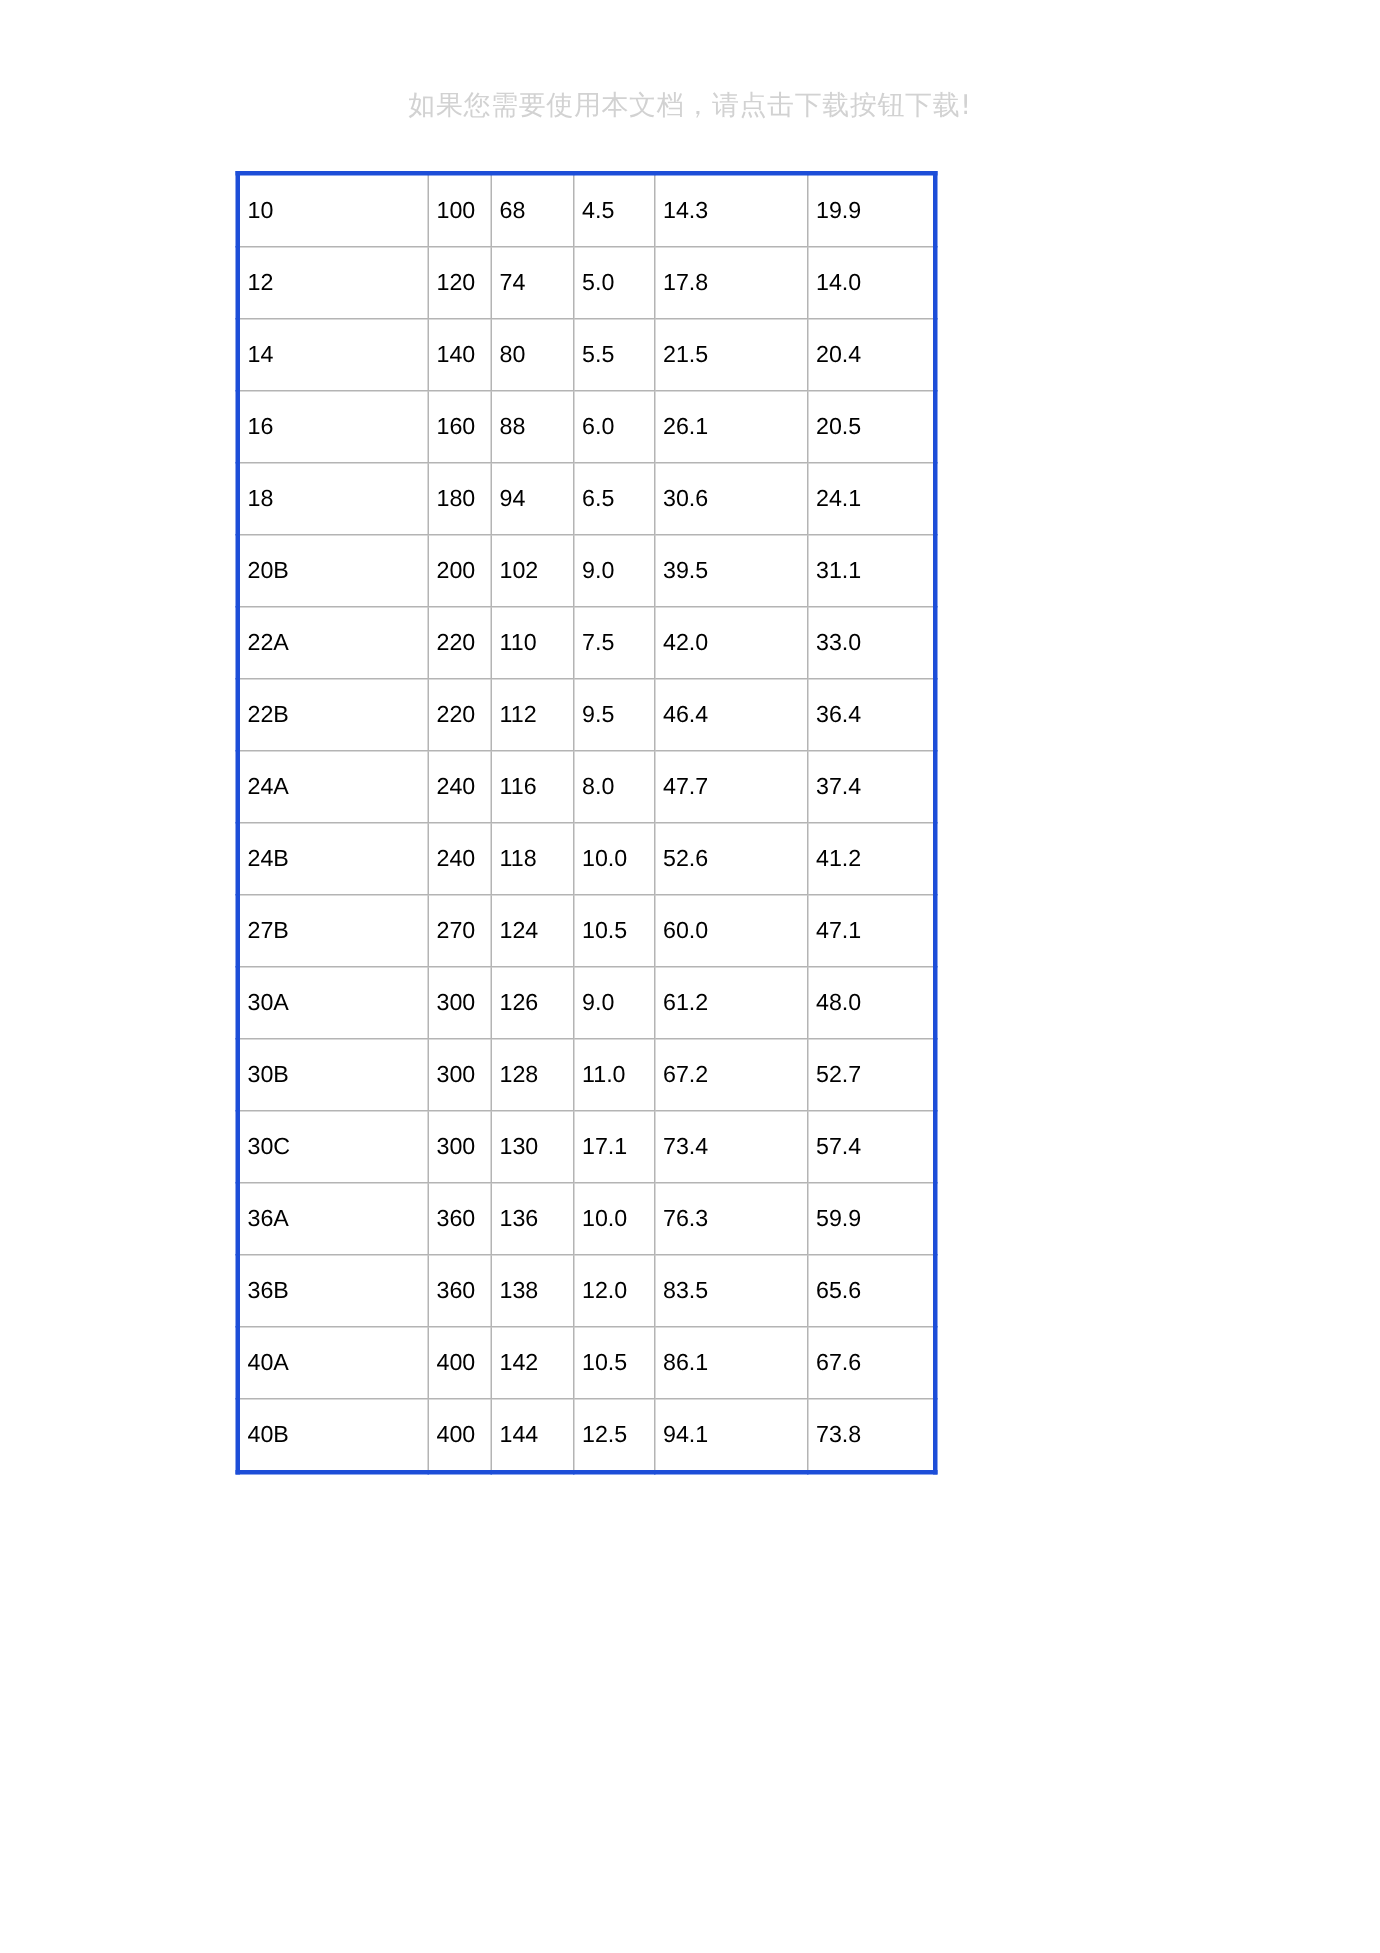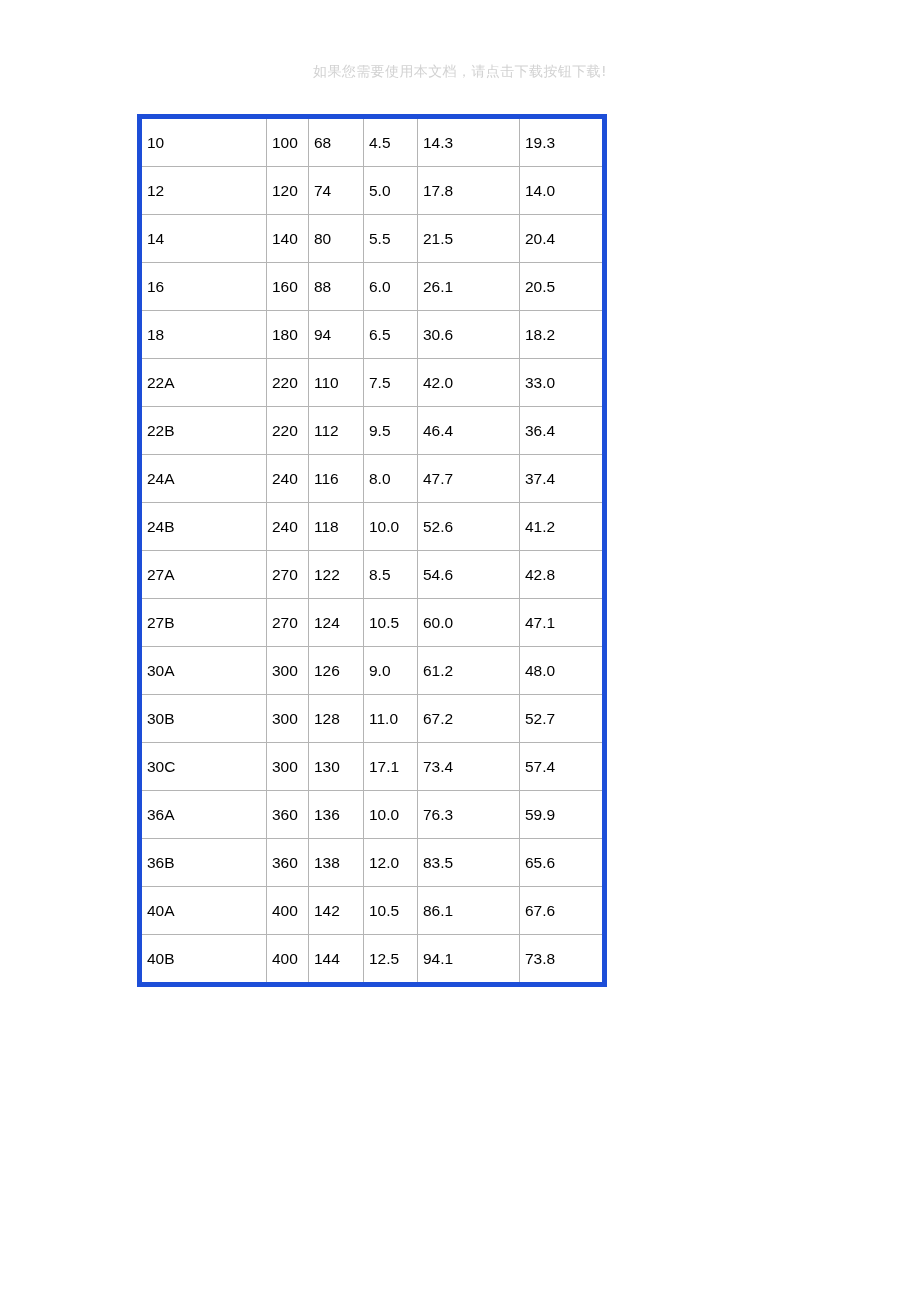--- a/index.html
+++ b/index.html
@@ -20,39 +20,40 @@
     background: #ffffff;
   }
   
   #download-notice {
     position: absolute;
     left: 0;
     top: 61px;
     width: 920px;
     text-align: center;
     font-family: "DejaVu Sans", "Liberation Sans", sans-serif;
-    font-size: 14px;
+    font-size: 18px;
     line-height: 20px;
     letter-spacing: 0.4px;
     color: #d2d2d2;
     white-space: nowrap;
     user-select: none;
   }
   
   #spec-table-wrap {
     position: absolute;
     left: 137px;
     top: 114px;
     width: 465px;
   }
   table.spec-table {
     border-collapse: collapse;
     table-layout: fixed;
     width: 465px;
-    border: 5px solid #1d4ed8;
+    border: 3px solid #1d4ed8;
+    margin-left: 20px;
   }
   table.spec-table td {
     border: 1px solid #b4b4b4;
     height: 47px;
     padding: 0 0 0 5px;
     font-family: "Liberation Sans", sans-serif;
     font-size: 15.5px;
     line-height: 18px;
     color: #000000;
     vertical-align: middle;
@@ -83,21 +84,21 @@
           <col class="c4">
           <col class="c5">
       </colgroup>
       <tbody id="spec-table-body">
           <tr>
             <td>10</td>
             <td>100</td>
             <td>68</td>
             <td>4.5</td>
             <td>14.3</td>
-            <td>19.3</td>
+            <td>19.9</td>
           </tr>
           <tr>
             <td>12</td>
             <td>120</td>
             <td>74</td>
             <td>5.0</td>
             <td>17.8</td>
             <td>14.0</td>
           </tr>
           <tr>
@@ -115,21 +116,29 @@
             <td>6.0</td>
             <td>26.1</td>
             <td>20.5</td>
           </tr>
           <tr>
             <td>18</td>
             <td>180</td>
             <td>94</td>
             <td>6.5</td>
             <td>30.6</td>
-            <td>18.2</td>
+            <td>24.1</td>
+          </tr>
+          <tr>
+            <td>20B</td>
+            <td>200</td>
+            <td>102</td>
+            <td>9.0</td>
+            <td>39.5</td>
+            <td>31.1</td>
           </tr>
           <tr>
             <td>22A</td>
             <td>220</td>
             <td>110</td>
             <td>7.5</td>
             <td>42.0</td>
             <td>33.0</td>
           </tr>
           <tr>
@@ -150,28 +159,20 @@
           </tr>
           <tr>
             <td>24B</td>
             <td>240</td>
             <td>118</td>
             <td>10.0</td>
             <td>52.6</td>
             <td>41.2</td>
           </tr>
           <tr>
-            <td>27A</td>
-            <td>270</td>
-            <td>122</td>
-            <td>8.5</td>
-            <td>54.6</td>
-            <td>42.8</td>
-          </tr>
-          <tr>
             <td>27B</td>
             <td>270</td>
             <td>124</td>
             <td>10.5</td>
             <td>60.0</td>
             <td>47.1</td>
           </tr>
           <tr>
             <td>30A</td>
             <td>300</td>

